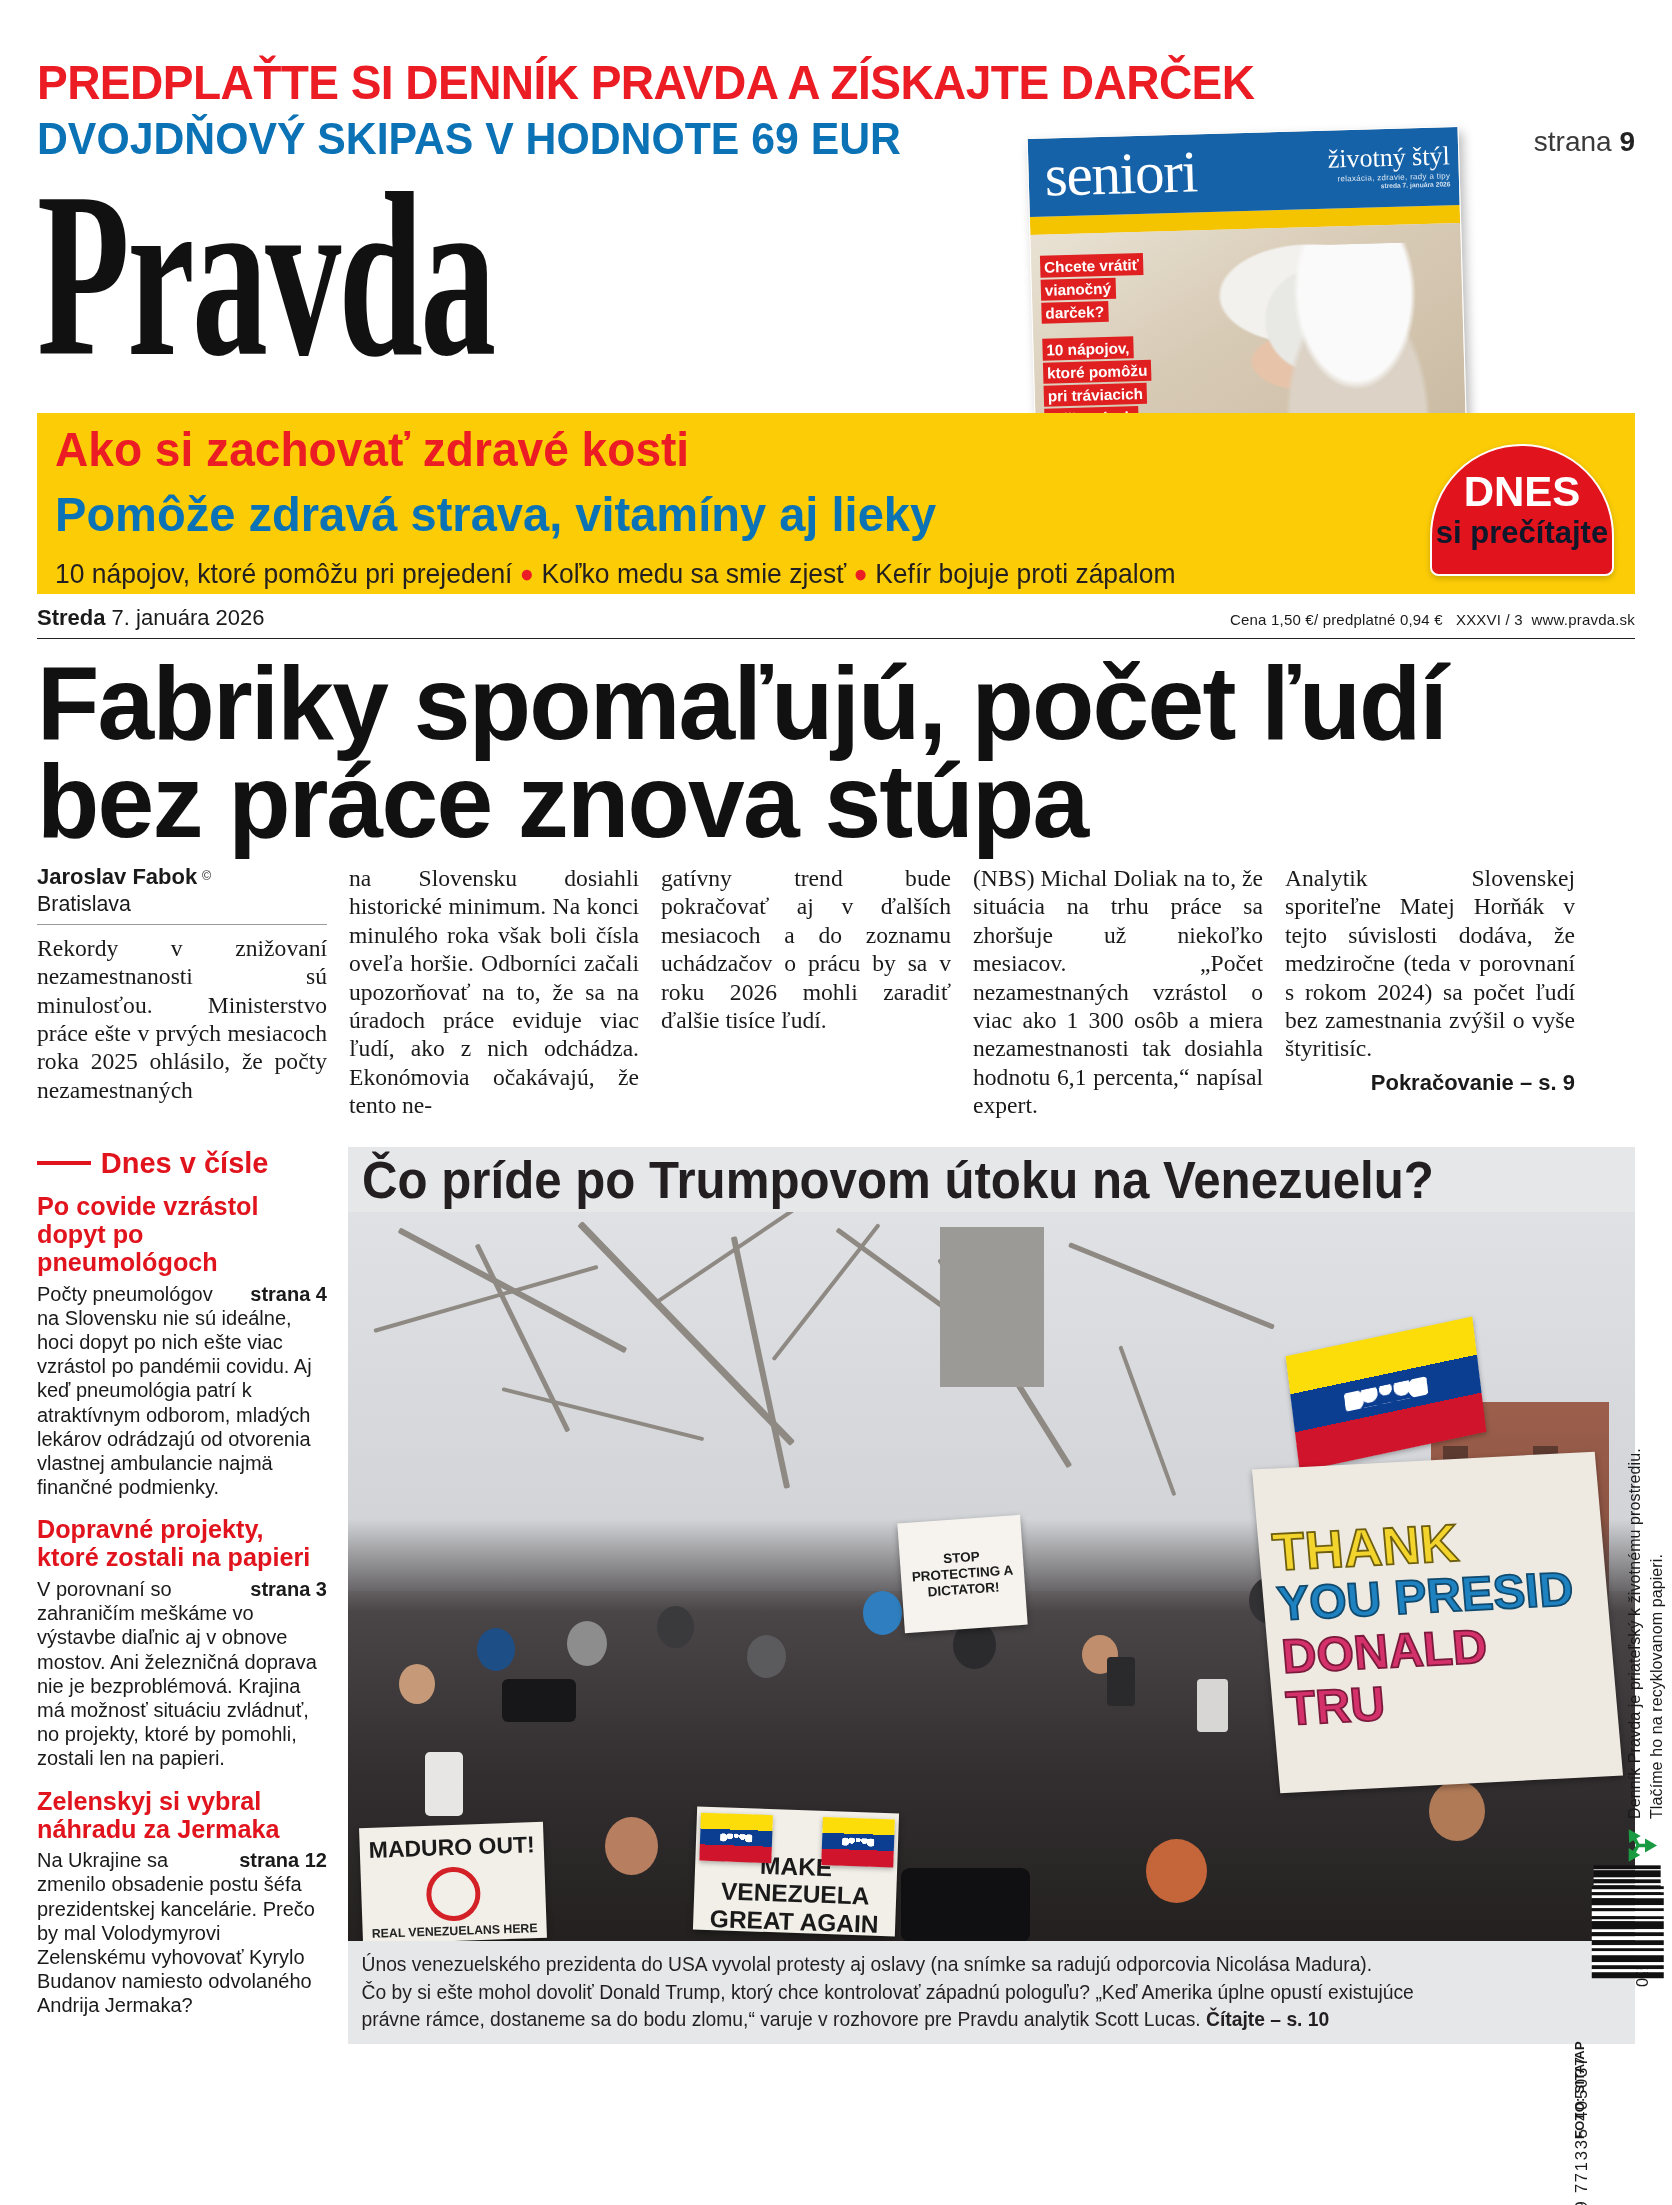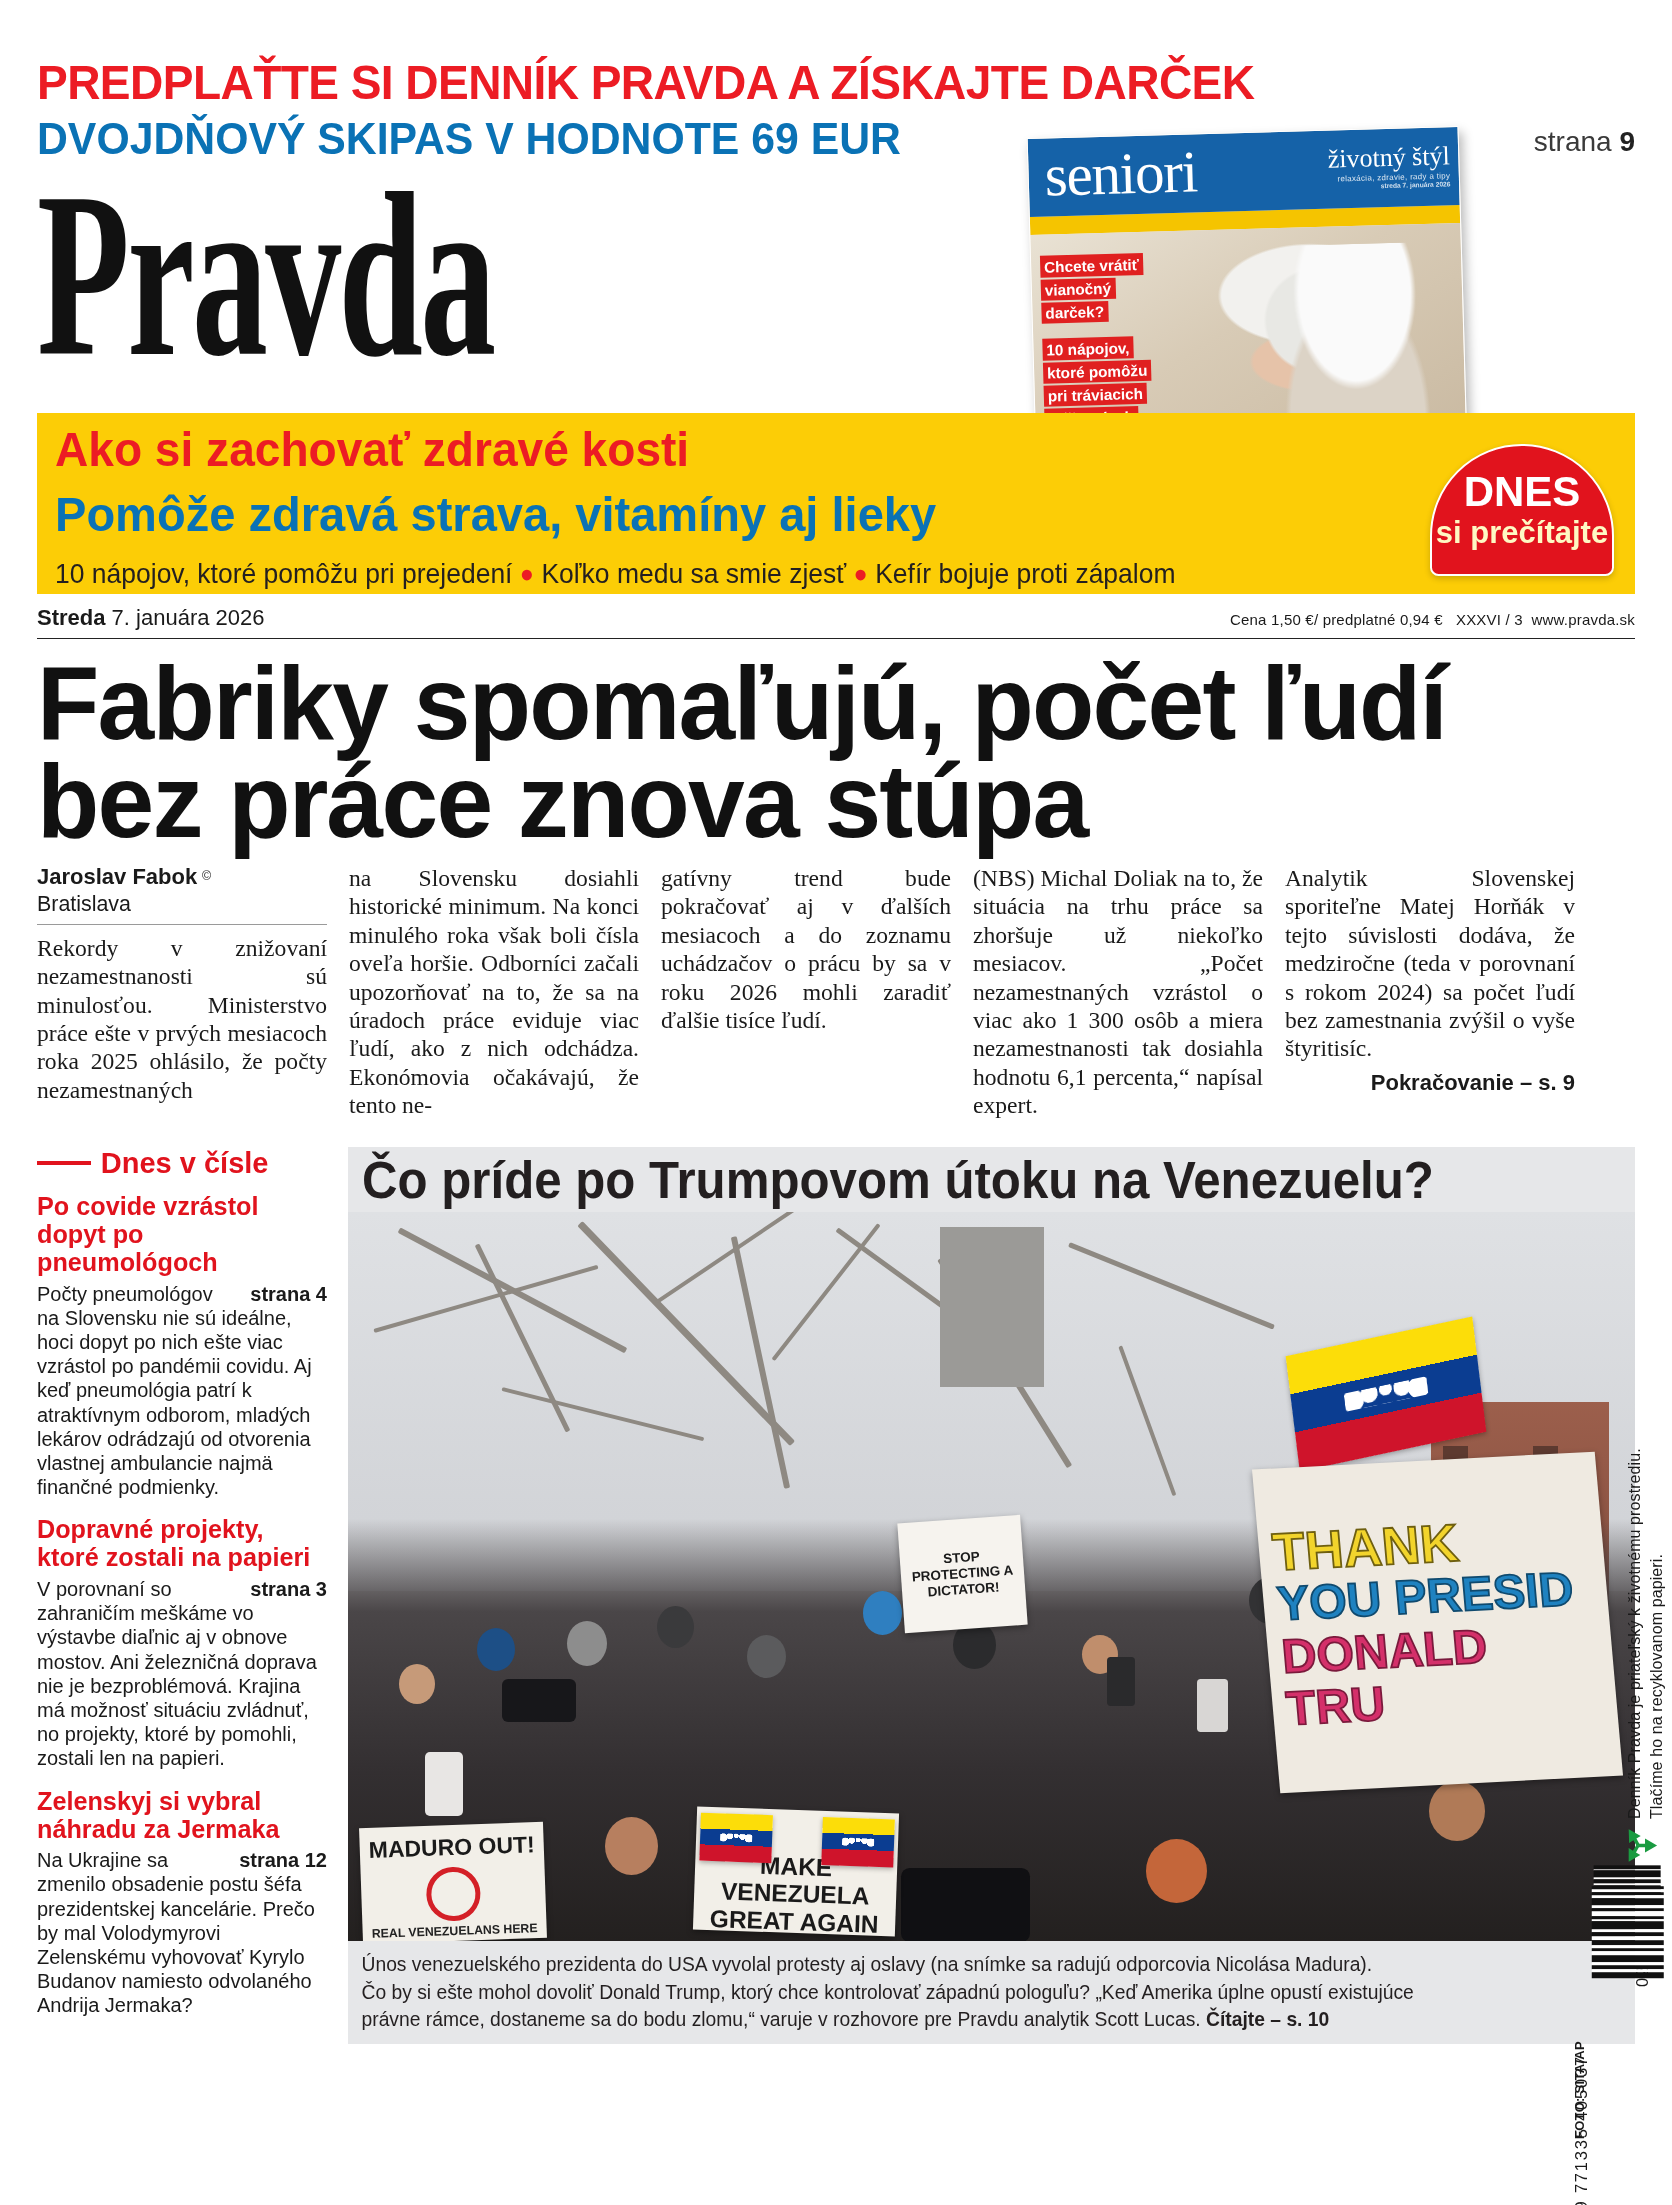--- a/index.html
+++ b/index.html
@@ -104,21 +104,21 @@
   }
   .dot { color:#ec1c24; font-size:24.5px; vertical-align:1.2px; }
   .dnes-badge {
     position:absolute; right:21px; bottom:18.4px; width:184px; height:132px;
     background:#e1131d; border-radius:92px 92px 8.6px 8.6px;
     border:2.5px solid #fff; display:flex; flex-direction:column;
     align-items:center; justify-content:center; gap:3.7px;
     box-shadow:0 2.5px 6.1px rgba(0,0,0,.2);
   }
   .dnes-badge .d1 { color:#fff; font-weight:bold; font-size:42px; line-height:1; }
-  .dnes-badge .d2 { color:#fef9c3; font-weight:bold; font-size:31px; line-height:1; }
+  .dnes-badge .d2 { color:#0f172a; font-weight:bold; font-size:31px; line-height:1; }
 
   
   .dateline {
     display:flex; justify-content:space-between; align-items:baseline;
     border-bottom:1.8px solid #222; padding:8.6px 0 7.4px 0; margin-top:2.5px;
   }
   .dateline .left { font-size:22px; }
   .dateline .left b { font-weight:bold; }
   .dateline .right { font-size:15px; letter-spacing:0.2px; }
 

